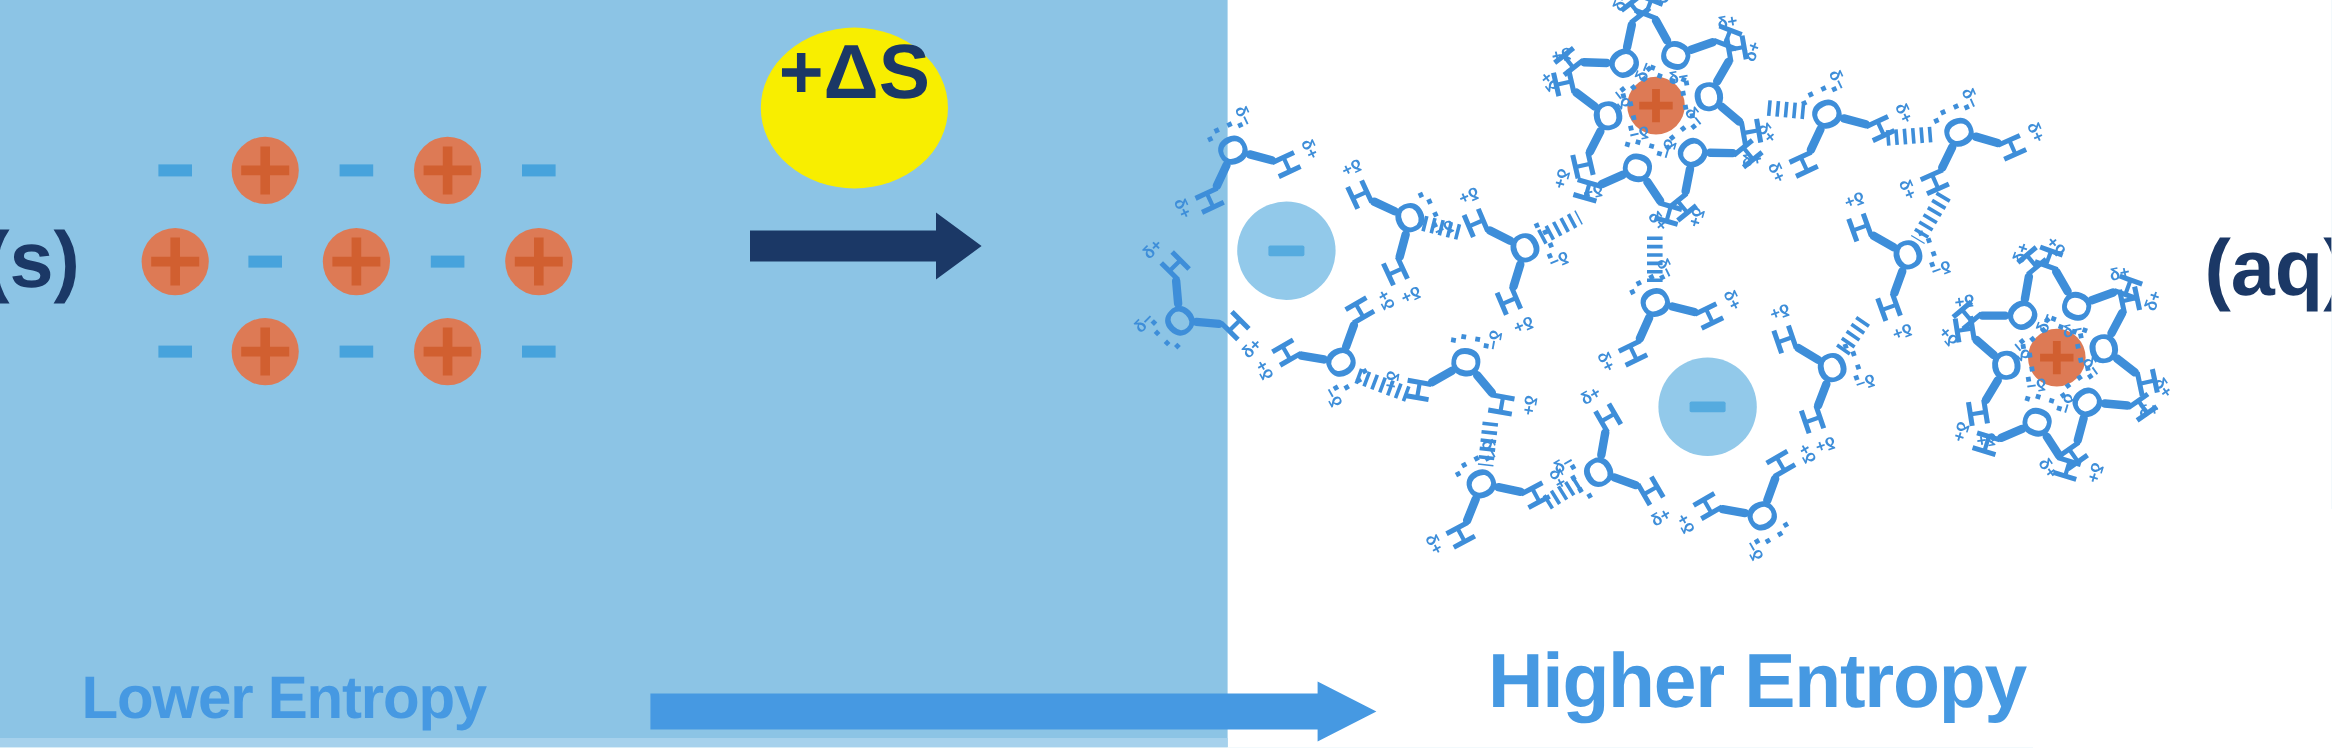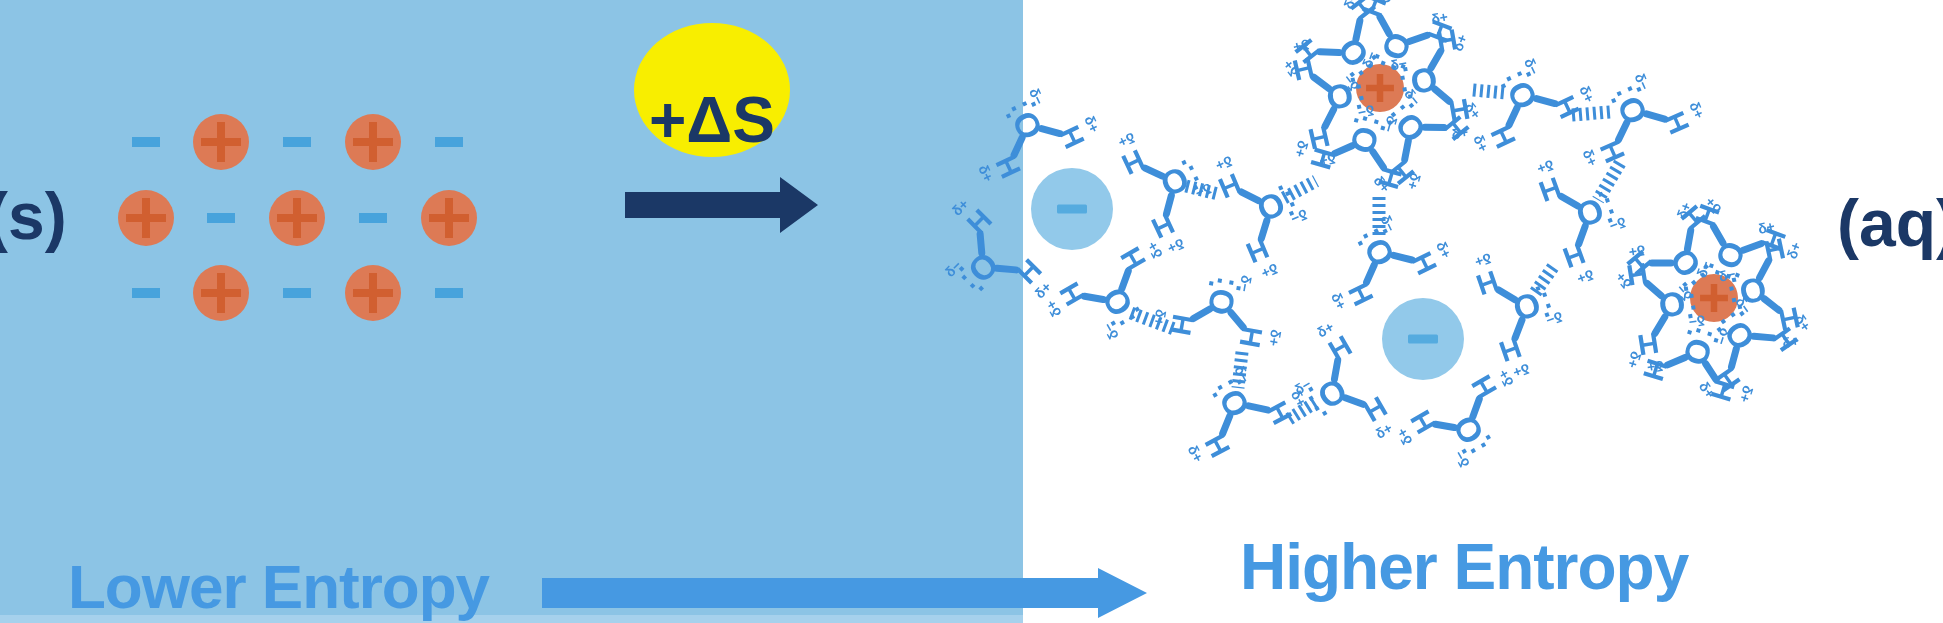--- a/index.html
+++ b/index.html
@@ -17,30 +17,30 @@
     color:var(--navy);
     line-height:1;
     white-space:nowrap;
   }
   #label-s{left:-14px;top:183px;font-size:66px;}
   #label-aq{left:1837px;top:190px;font-size:66px;}
   #badge{
     position:absolute;left:634px;top:23px;width:156px;height:134px;
     background:var(--yellow);
     border-radius:50%;
-    display:flex;align-items:flex-end;justify-content:center;
+    display:flex;align-items:flex-start;justify-content:center;
     font-weight:bold;font-size:64px;color:var(--navy);
   }
   .entropy-label{
     position:absolute;
     font-weight:bold;
     color:var(--entropy_blue);
     line-height:1;letter-spacing:-1px;white-space:nowrap;
   }
-  #label-lower{left:68px;top:556px;font-size:62px;}
+  #label-lower{left:68px;top:556px;font-size:50px;}
   #label-higher{left:1240px;top:535px;font-size:64px;}
   .wO{font:bold 34px "Liberation Sans",sans-serif;fill:var(--water_blue);}
   .wH{font:bold 29px "Liberation Sans",sans-serif;fill:var(--water_blue);}
   .wD{font:bold 14px "Liberation Sans",sans-serif;fill:var(--water_blue);}
 </style>
 </head>
 <body>
 
 <div id="stage">
   <svg id="scene" width="1943" height="623" viewBox="0 0 1943 623">

